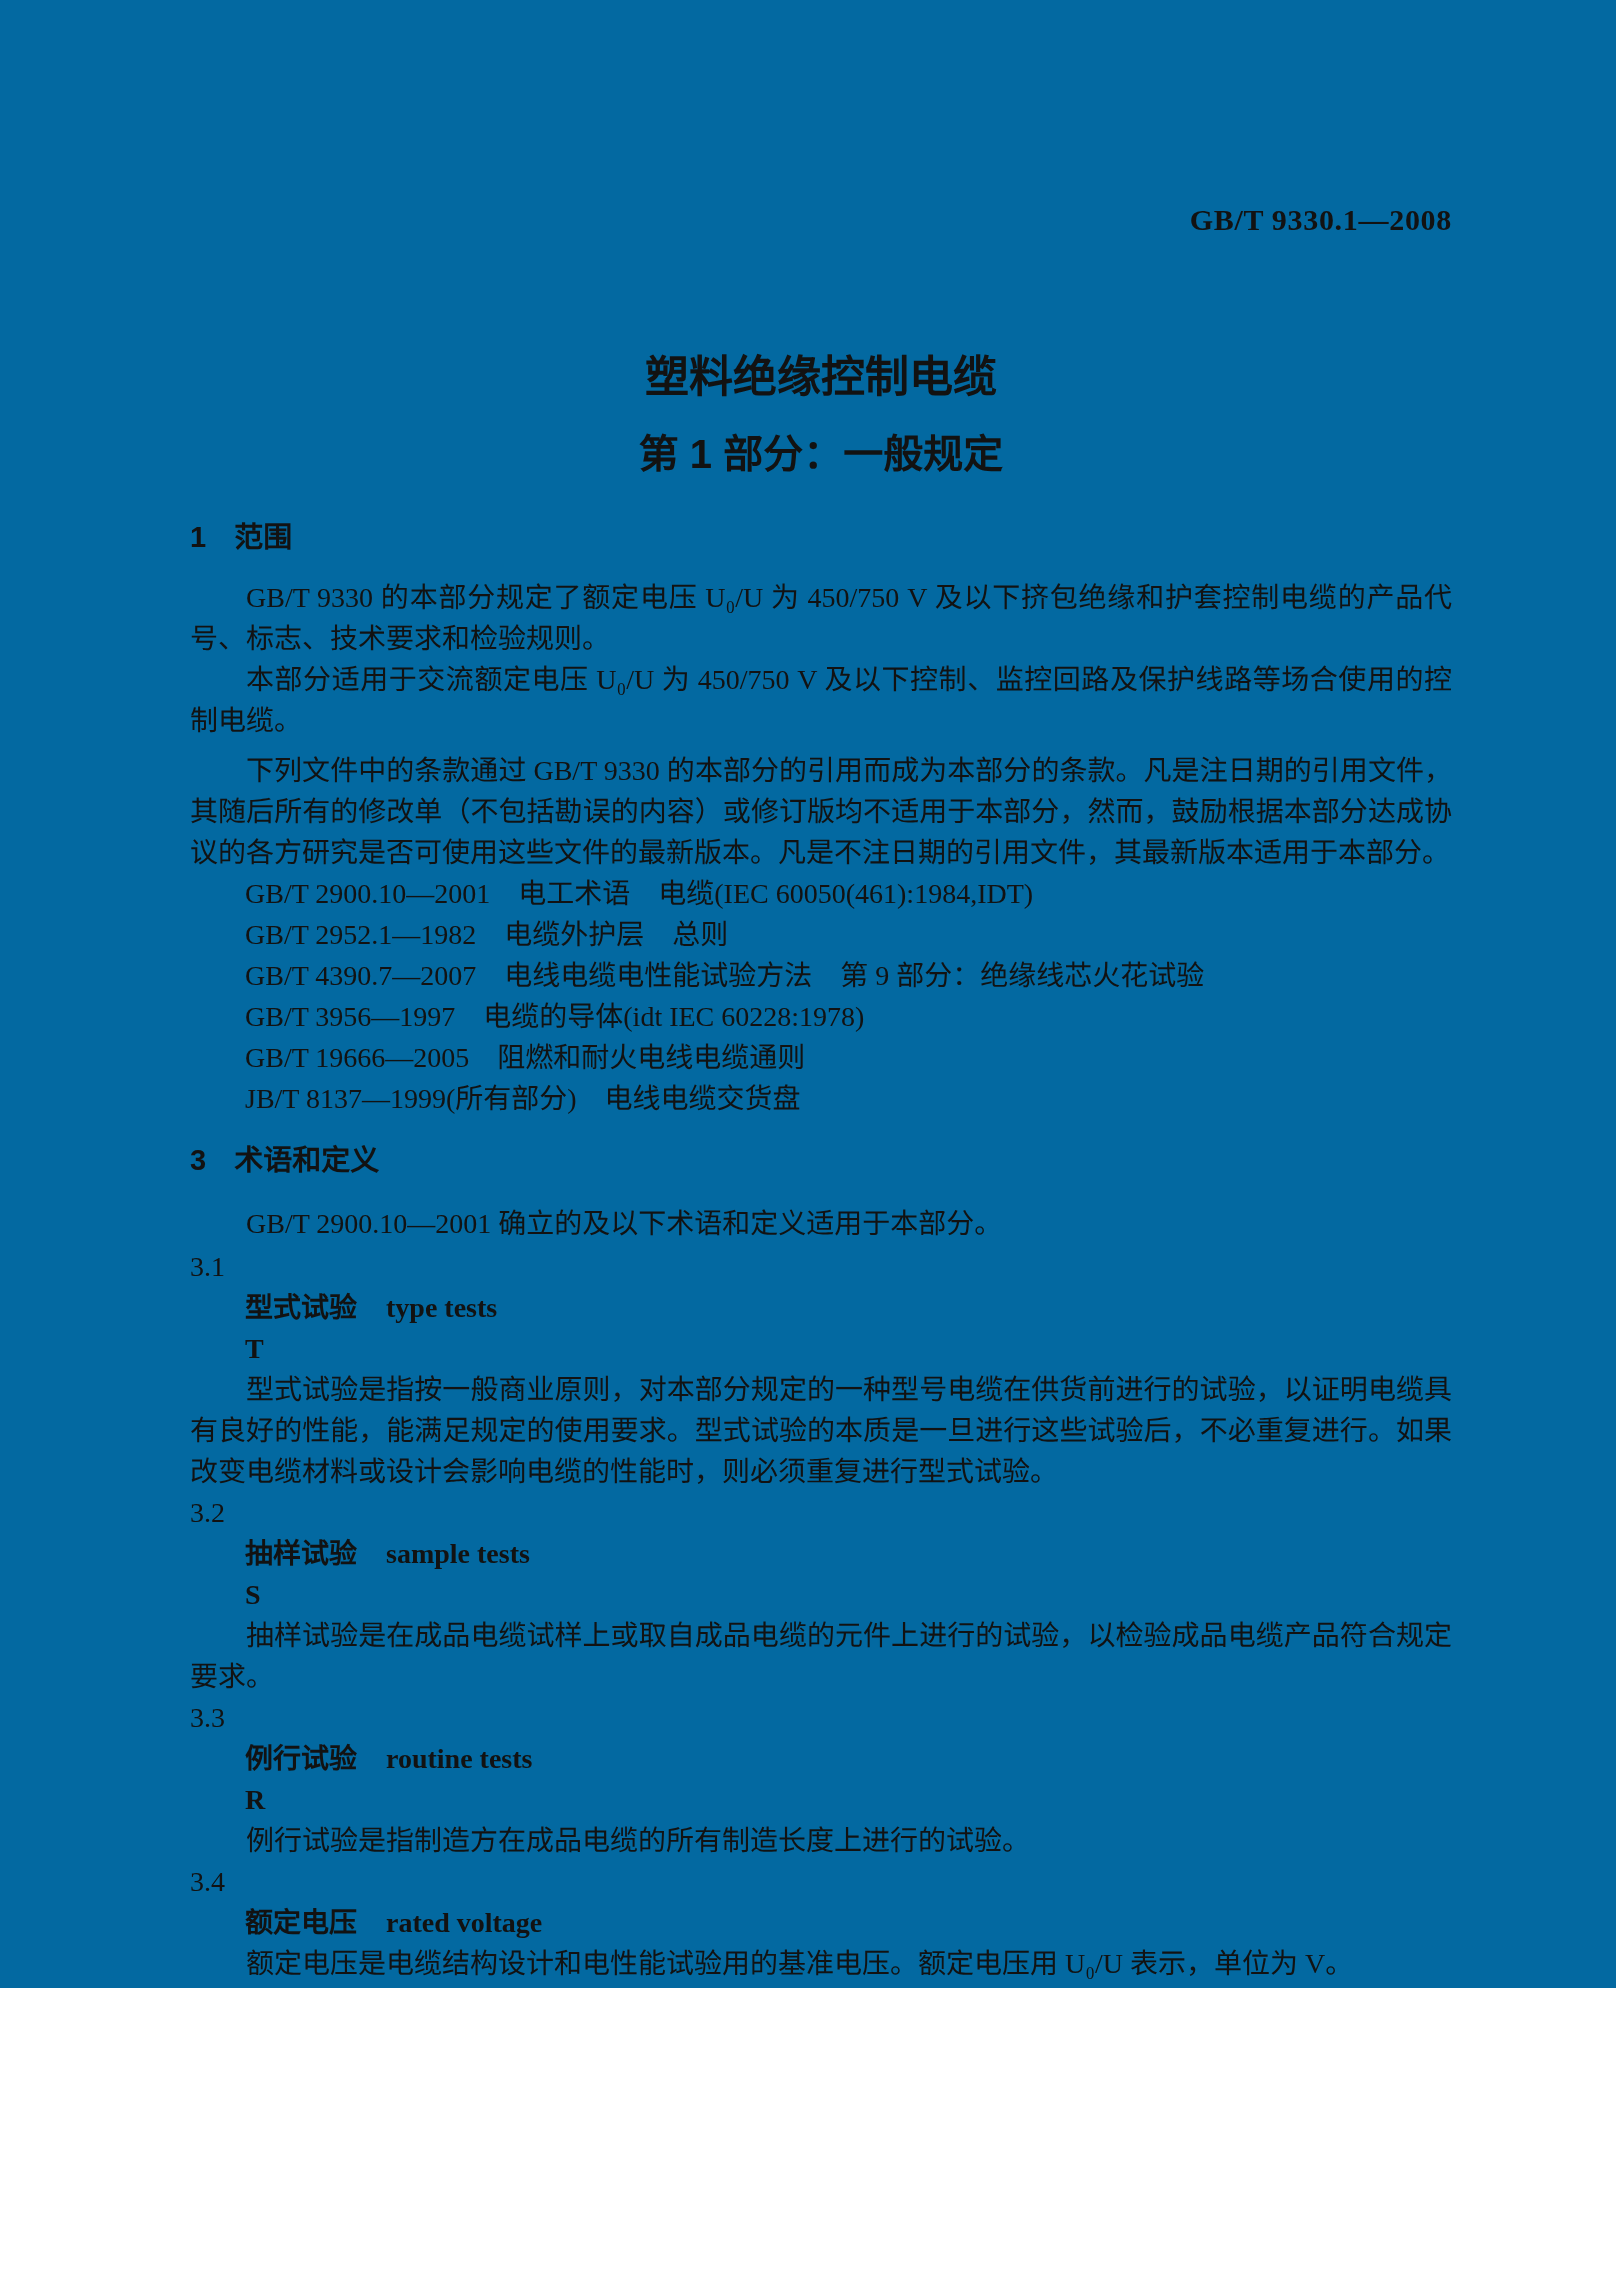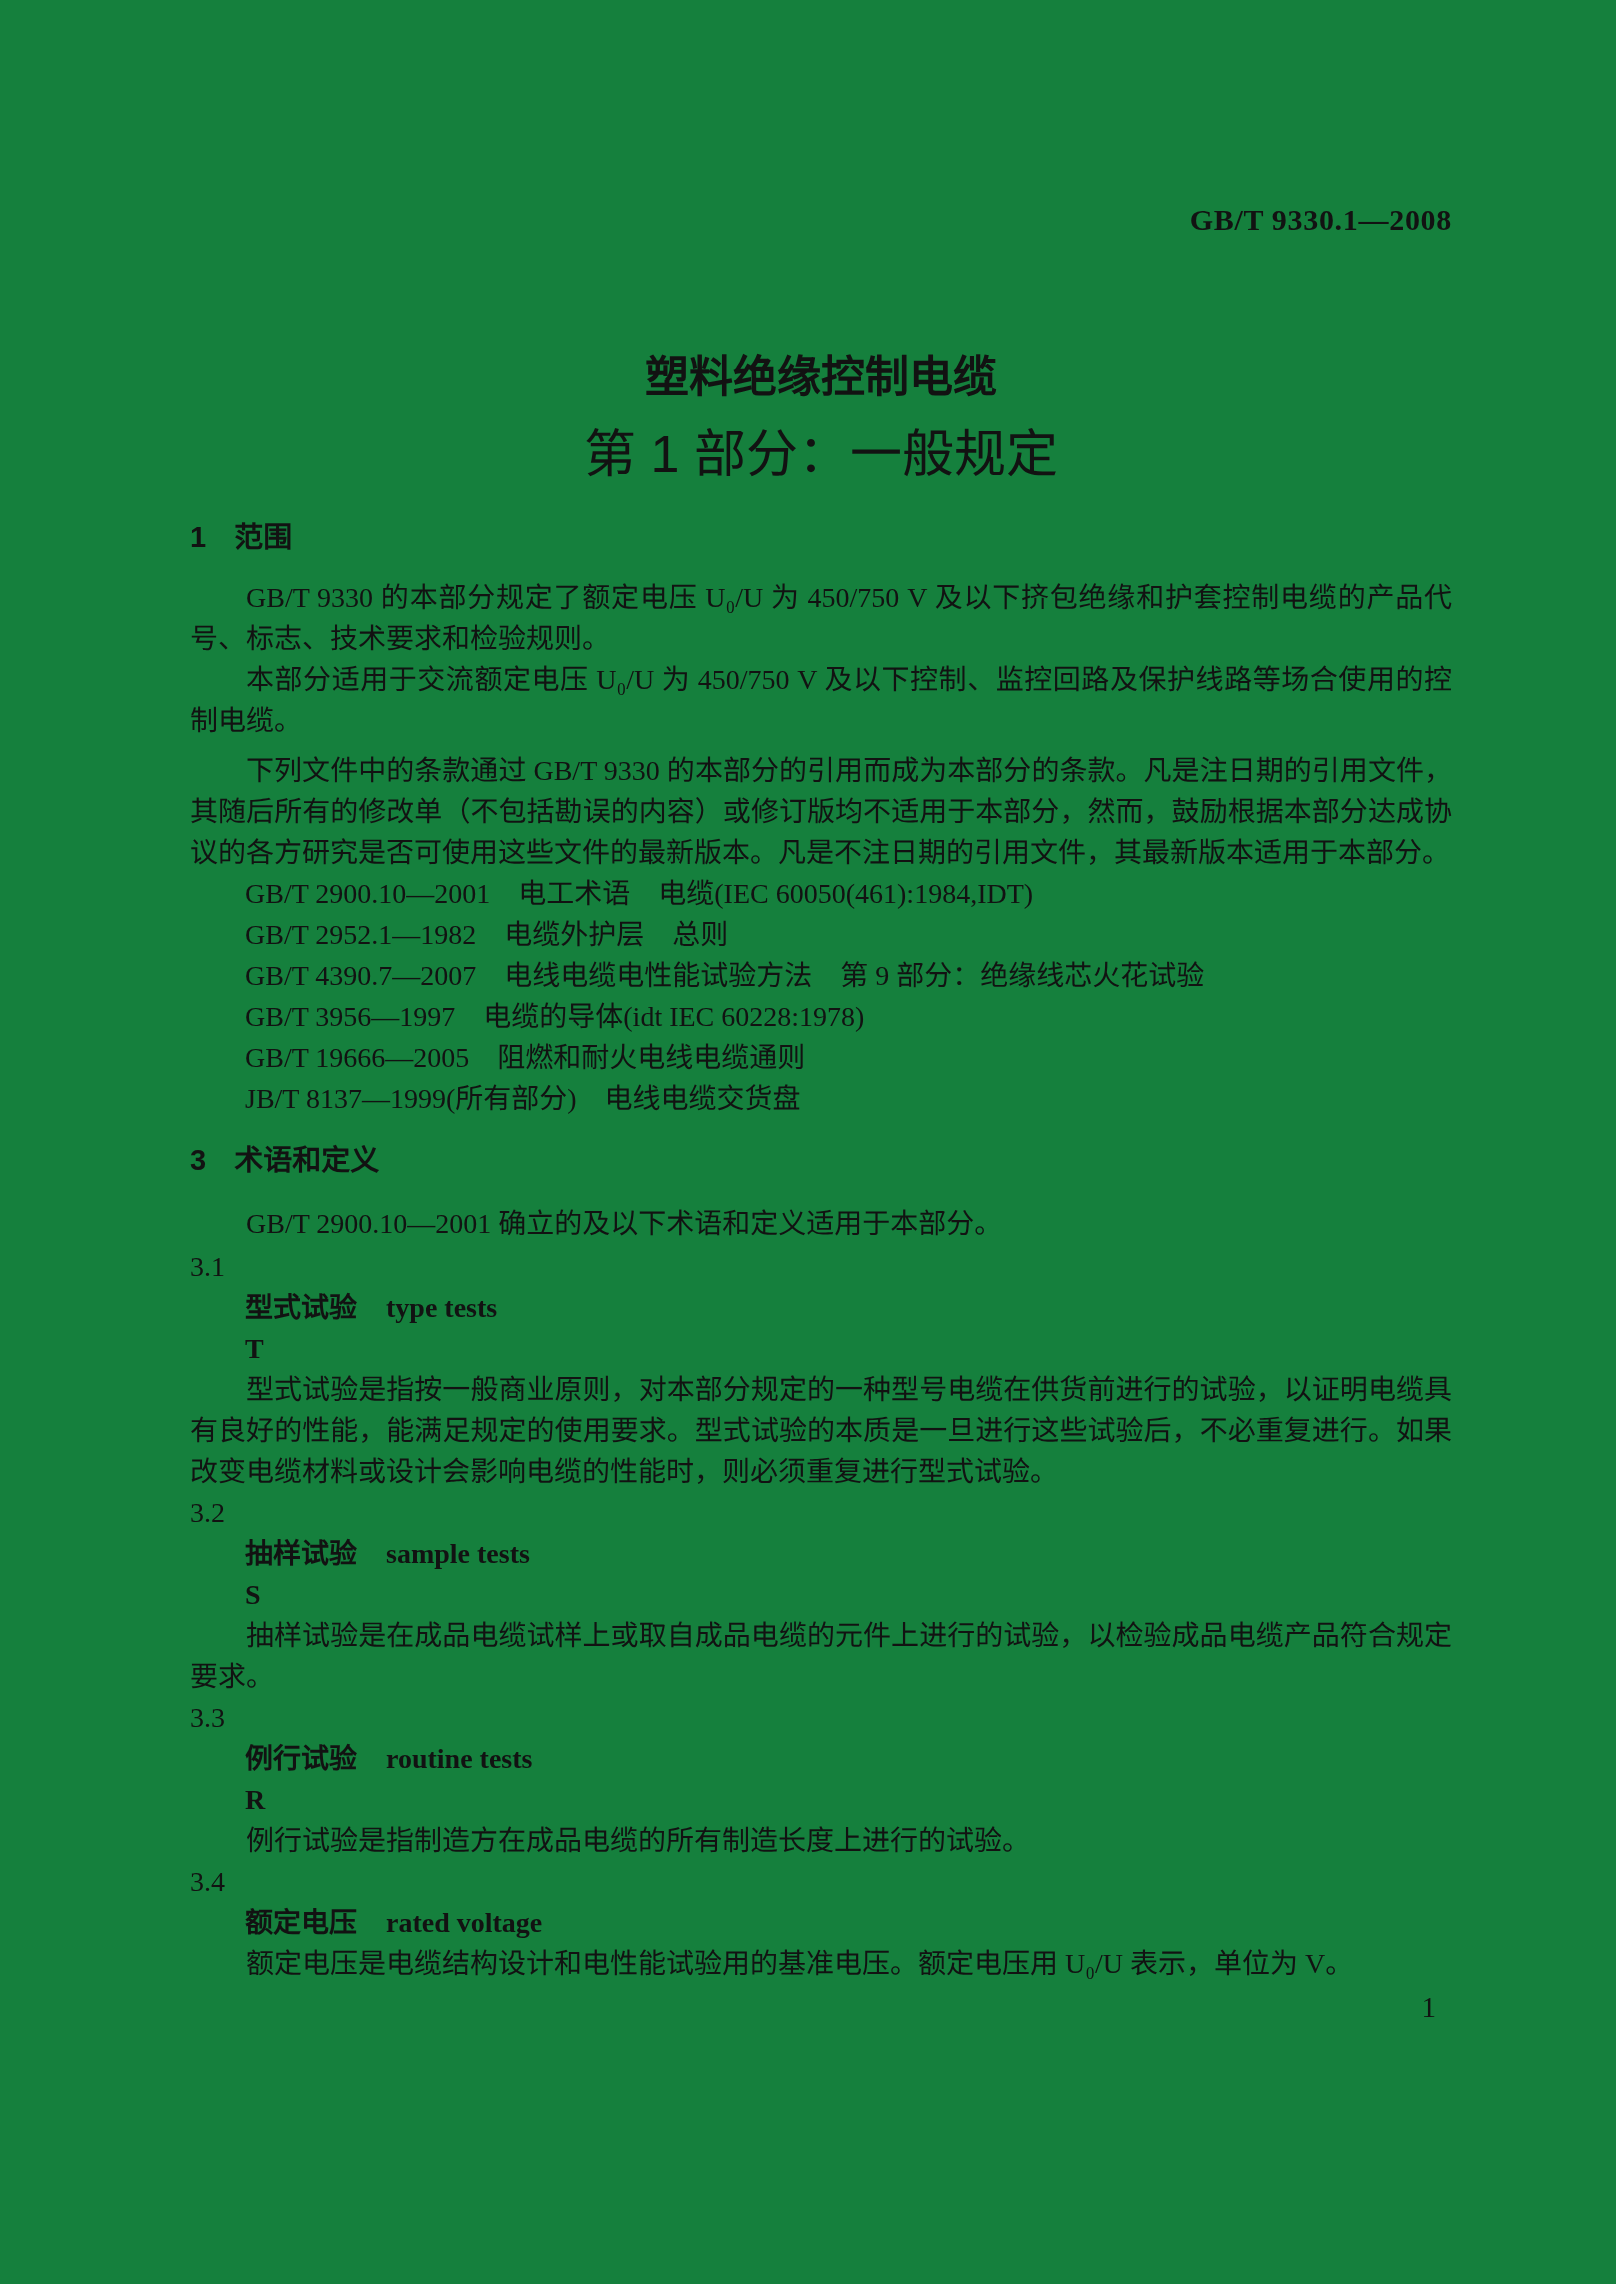--- a/index.html
+++ b/index.html
@@ -1,20 +1,20 @@
 <!DOCTYPE html>
 <html lang="zh-CN" style="font-size:10.6px"><head>
 <meta charset="utf-8">
 <style>
   html, body { margin: 0; padding: 0; background: #ffffff; }
   .page {
     position: relative;
     width: 1617px;
-    height: 2284px;
-    background: #15803d;
+    height: 1988px;
+    background: #0369a1;
     overflow: hidden;
     color: #121212;
     font-family: "Liberation Serif", "DejaVu Serif", serif;
   }
   .content {
     position: absolute;
     left: 190px;
     top: 0;
     width: 1262px;
   }
@@ -30,22 +30,22 @@
     text-align: center;
     font-family: "Liberation Sans", "DejaVu Sans", sans-serif;
     font-weight: 700;
     font-size: 44px;
     line-height: 53px;
     margin-top: 114px;
   }
   .doc-subtitle {
     text-align: center;
     font-family: "Liberation Sans", "DejaVu Sans", sans-serif;
-    font-weight: 400;
-    font-size: 52px;
+    font-weight: 700;
+    font-size: 40px;
     line-height: 46px;
     margin-top: 28px;
   }
   .sec-heading {
     font-family: "Liberation Sans", "DejaVu Sans", sans-serif;
     font-weight: 700;
     font-size: 29px;
     line-height: 41px;
   }
   .sec-heading .sec-num { margin-right: 28px; }

